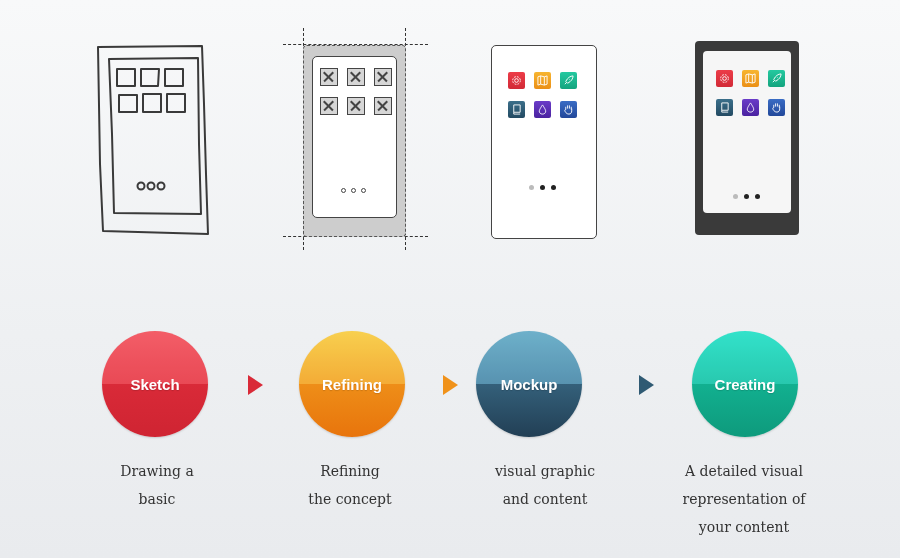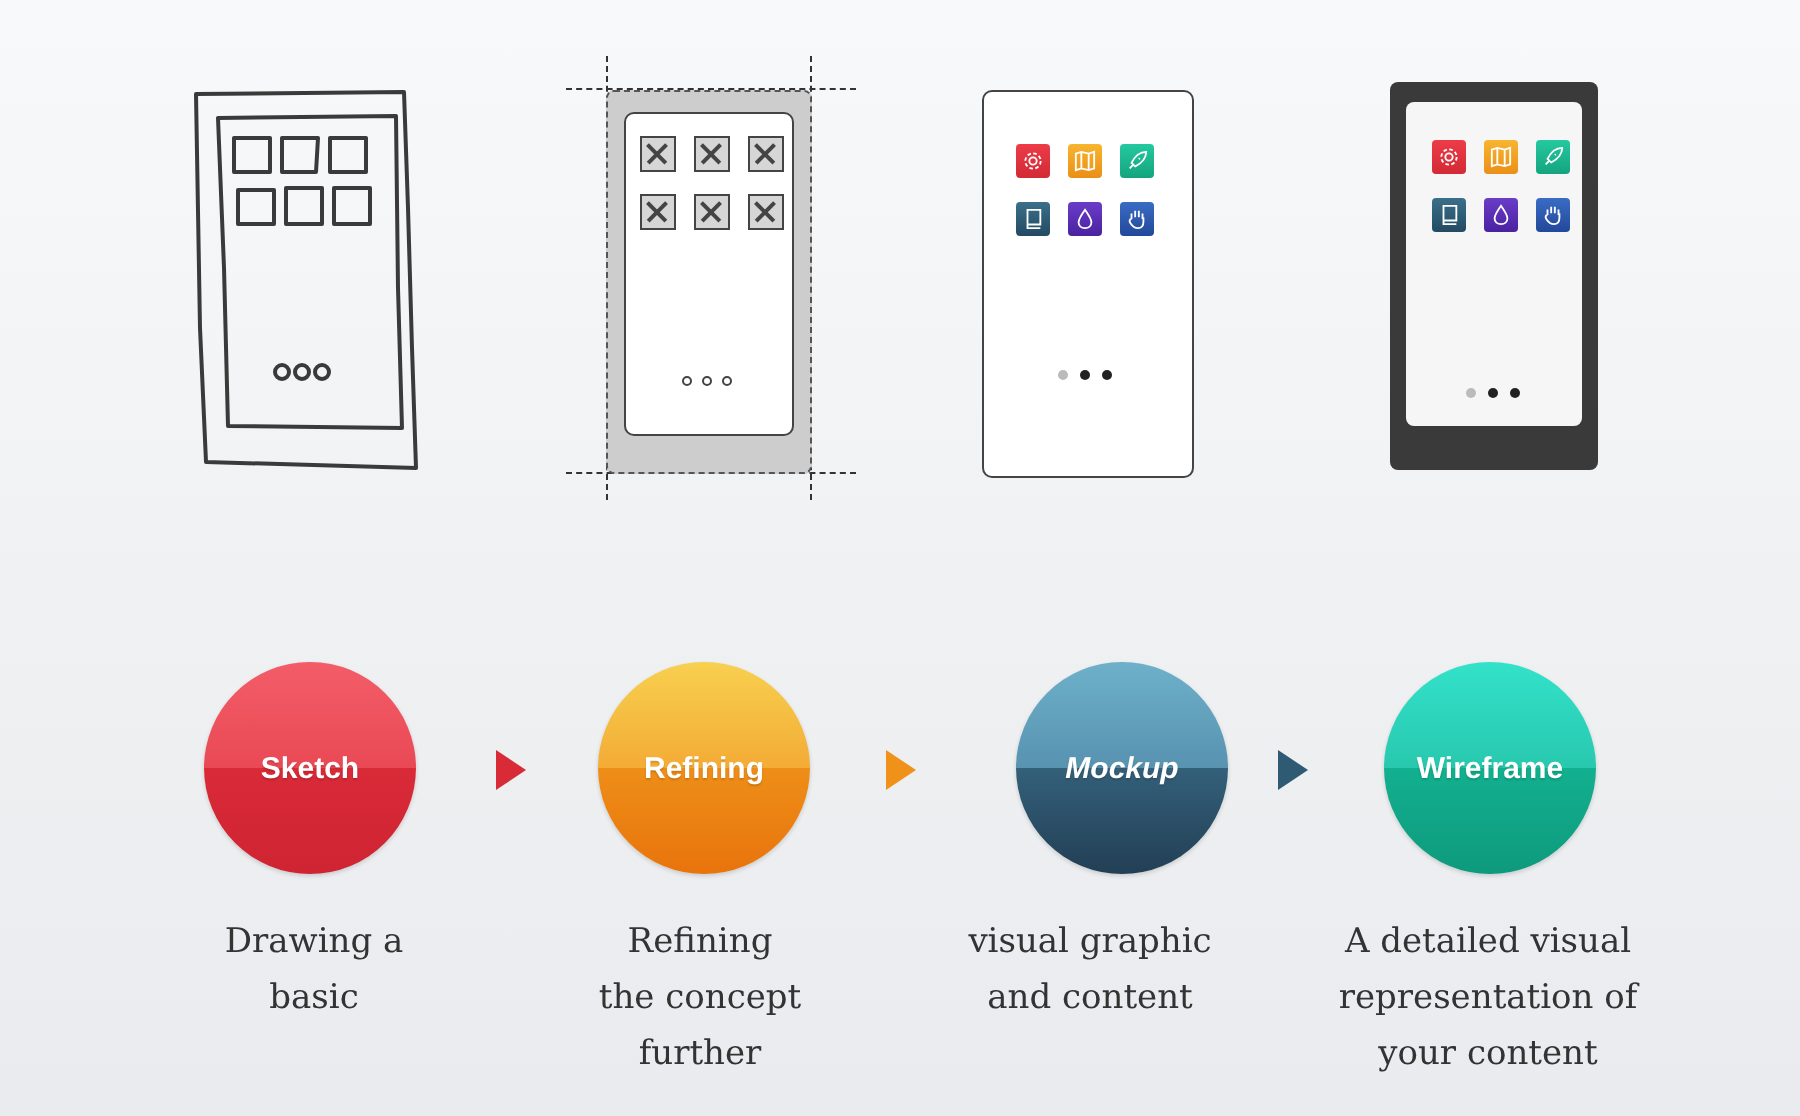--- a/index.html
+++ b/index.html
@@ -77,21 +77,21 @@
   .step-circle::after {
     content: ""; position: absolute; left: 0; right: 0; top: 0; height: 50%;
     background: rgba(255,255,255,0.08);
   }
   .step-circle span { position: relative; z-index: 1; }
   .arrow { position: absolute; width: 0; height: 0;
     border-top: 10px solid transparent; border-bottom: 10px solid transparent; border-left: 15px solid; }
 
   .desc {
     position: absolute; width: 170px; text-align: center;
-    font-family: "DejaVu Serif", serif; font-size: 17px; color: #333;
+    font-family: "DejaVu Serif", serif; font-size: 14px; color: #333;
     line-height: 28px;
   }
 </style>
 </head>
 <body>
 
 <svg class="abs sketch-svg" width="120" height="195" viewBox="0 0 120 195">
   <g fill="none" stroke="#3a3a3a" stroke-width="2" stroke-linejoin="round" stroke-linecap="round">
     <path d="M3 3 L107 2 L109 60 L111 130 L113 190 L8 187 L5 120 L3 3 Z"></path>
     <path d="M14 15 L103 14 L104 100 L106 170 L19 169 L17 90 Z"></path>
@@ -240,37 +240,36 @@
 <div class="step-circle" style="left:102px; top:331px; background:linear-gradient(180deg,#f2505b 0%,#e83a47 50%,#d92a38 50%,#cf2432 100%);">
   <span>Sketch</span>
 </div>
 <div class="arrow" style="left:248px; top:375px; border-left-color:#d92a38;"></div>
 
 <div class="step-circle" style="left:299px; top:331px; background:linear-gradient(180deg,#f8cc40 0%,#f3a526 50%,#ee8e18 50%,#e8740c 100%);">
   <span>Refining</span>
 </div>
 <div class="arrow" style="left:443px; top:375px; border-left-color:#f0921a;"></div>
 
-<div class="step-circle" style="left:508px; top:331px; background:linear-gradient(180deg,#62aac6 0%,#4a8aaa 50%,#34607a 50%,#223f55 100%);font-style:italic;">
+<div class="step-circle" style="left:476px; top:331px; background:linear-gradient(180deg,#62aac6 0%,#4a8aaa 50%,#34607a 50%,#223f55 100%);">
   <span>Mockup</span>
 </div>
 <div class="arrow" style="left:639px; top:375px; border-left-color:#2f5a73;"></div>
 
 <div class="step-circle" style="left:692px; top:331px; background:linear-gradient(180deg,#22e0c6 0%,#16c4a8 50%,#12b090 50%,#0e9a7c 100%);">
-  <span>Wireframe</span>
+  <span>Creating</span>
 </div>
 
 <div class="desc" style="left:72px; top:457px;">
   <div>Drawing a</div>
   <div>basic</div>
 </div>
 <div class="desc" style="left:265px; top:457px;">
   <div>Refining</div>
   <div>the concept</div>
-  <div>further</div>
 </div>
 <div class="desc" style="left:460px; top:457px;">
   <div>visual graphic</div>
   <div>and content</div>
 </div>
 <div class="desc" style="left:659px; top:457px;">
   <div>A detailed visual</div>
   <div>representation of</div>
   <div>your content</div>
 </div>

